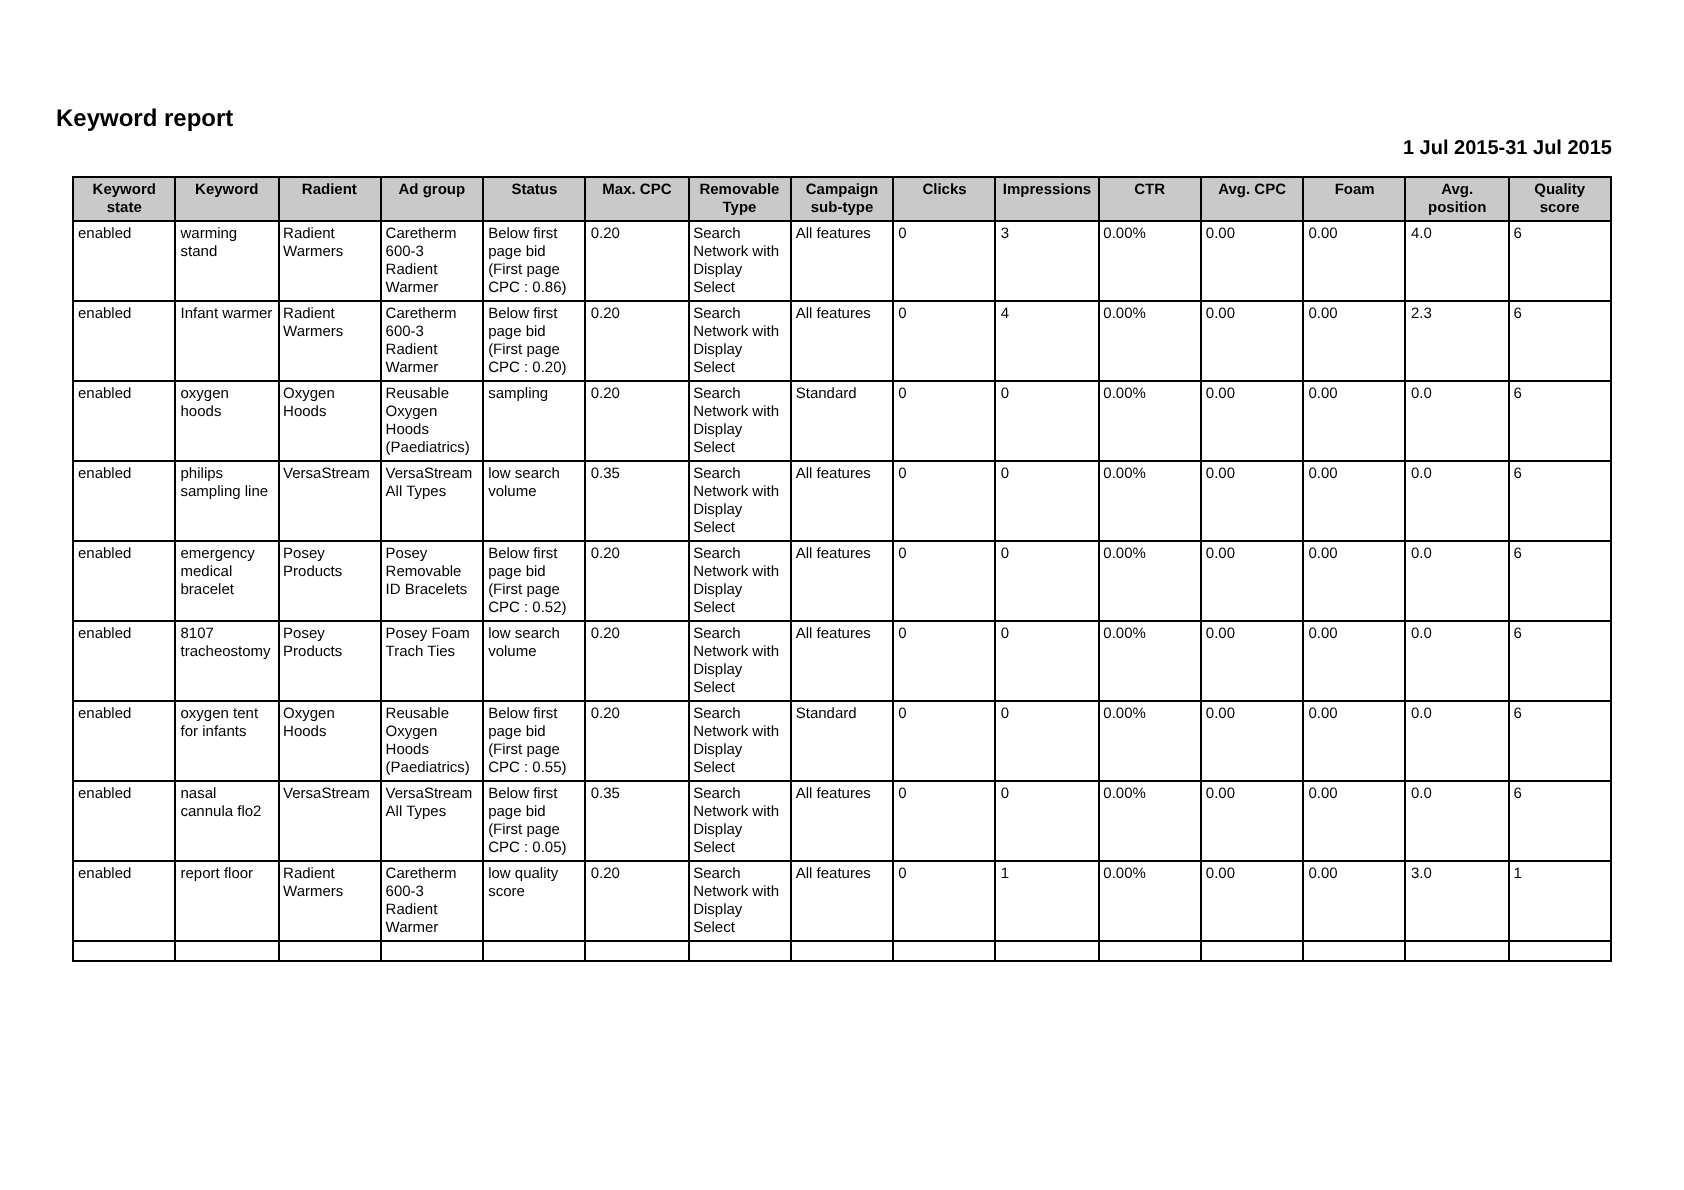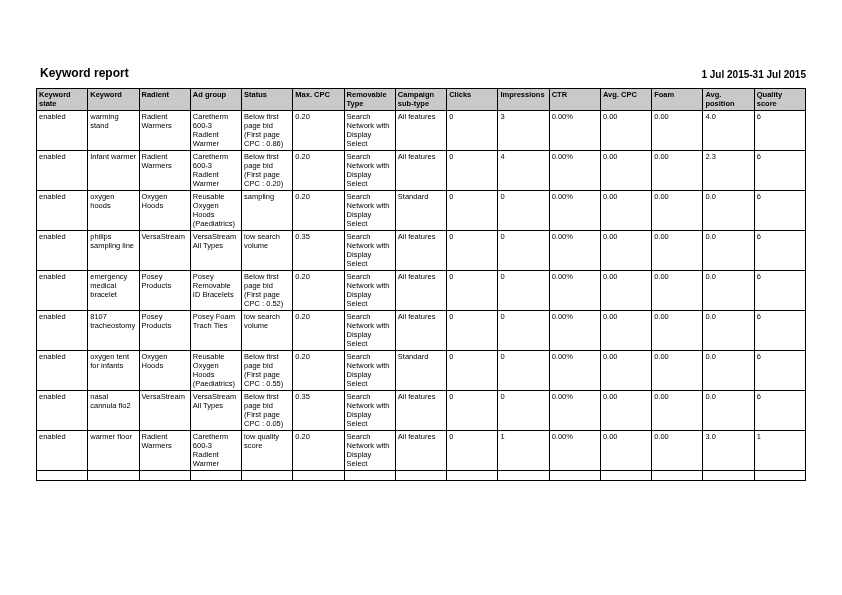--- a/index.html
+++ b/index.html
@@ -12,25 +12,25 @@
   .page {
     position: relative;
     width: 842px;
     height: 595px;
     background: #ffffff;
     overflow: hidden;
   }
   .report-header {
     position: absolute;
     top: 38px;
-    left: 40px;
+    left: 28px;
     right: 36px;
     display: flex;
     justify-content: space-between;
-    align-items: flex-end;
+    align-items: center;
   }
   .report-title {
     font-size: 12px;
     font-weight: bold;
   }
   .report-daterange {
     font-size: 10px;
     font-weight: bold;
     margin-top: 31px;
   }
@@ -49,20 +49,21 @@
     border: 1px solid #000000;
     vertical-align: top;
     text-align: left;
     padding: 1px 2px 2px 2px;
     overflow: hidden;
     word-wrap: break-word;
   }
   table.report th {
     background: #c9c9c9;
     font-weight: bold;
+    text-align: center;
   }
   table.report tr.empty-row td {
     height: 5px;
     padding: 2px;
   }
 </style>
 </head>
 <body>
 
 <div class="page">
@@ -223,21 +224,21 @@
           <td>0</td>
           <td>0</td>
           <td>0.00%</td>
           <td>0.00</td>
           <td>0.00</td>
           <td>0.0</td>
           <td>6</td>
         </tr>
         <tr>
           <td>enabled</td>
-          <td>warmer floor</td>
+          <td>report floor</td>
           <td>Radient Warmers</td>
           <td>Caretherm 600-3 Radient Warmer</td>
           <td>low quality score</td>
           <td>0.20</td>
           <td>Search Network with Display Select</td>
           <td>All features</td>
           <td>0</td>
           <td>1</td>
           <td>0.00%</td>
           <td>0.00</td>

